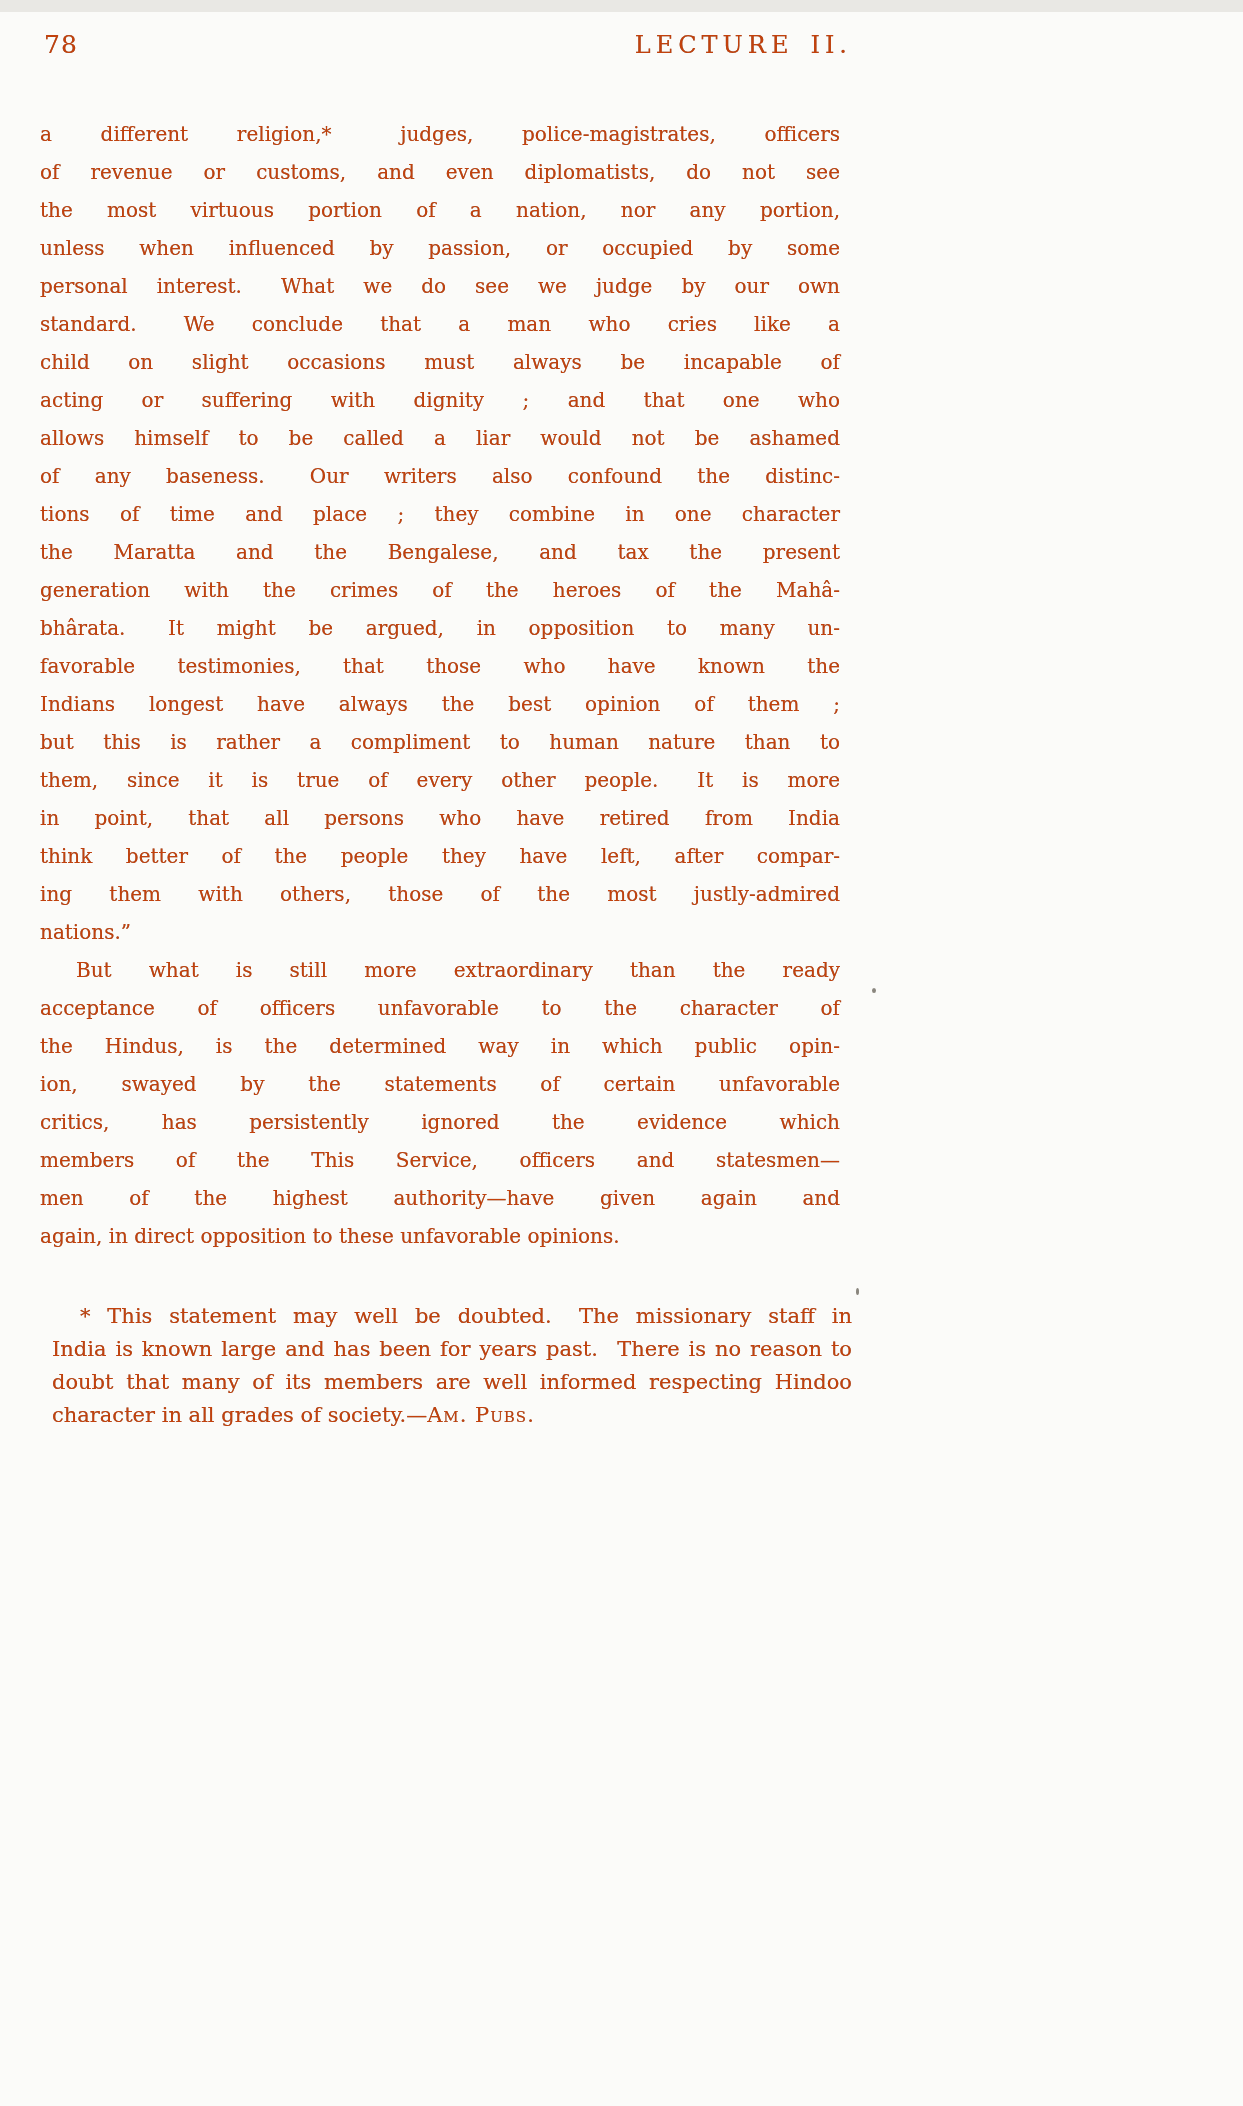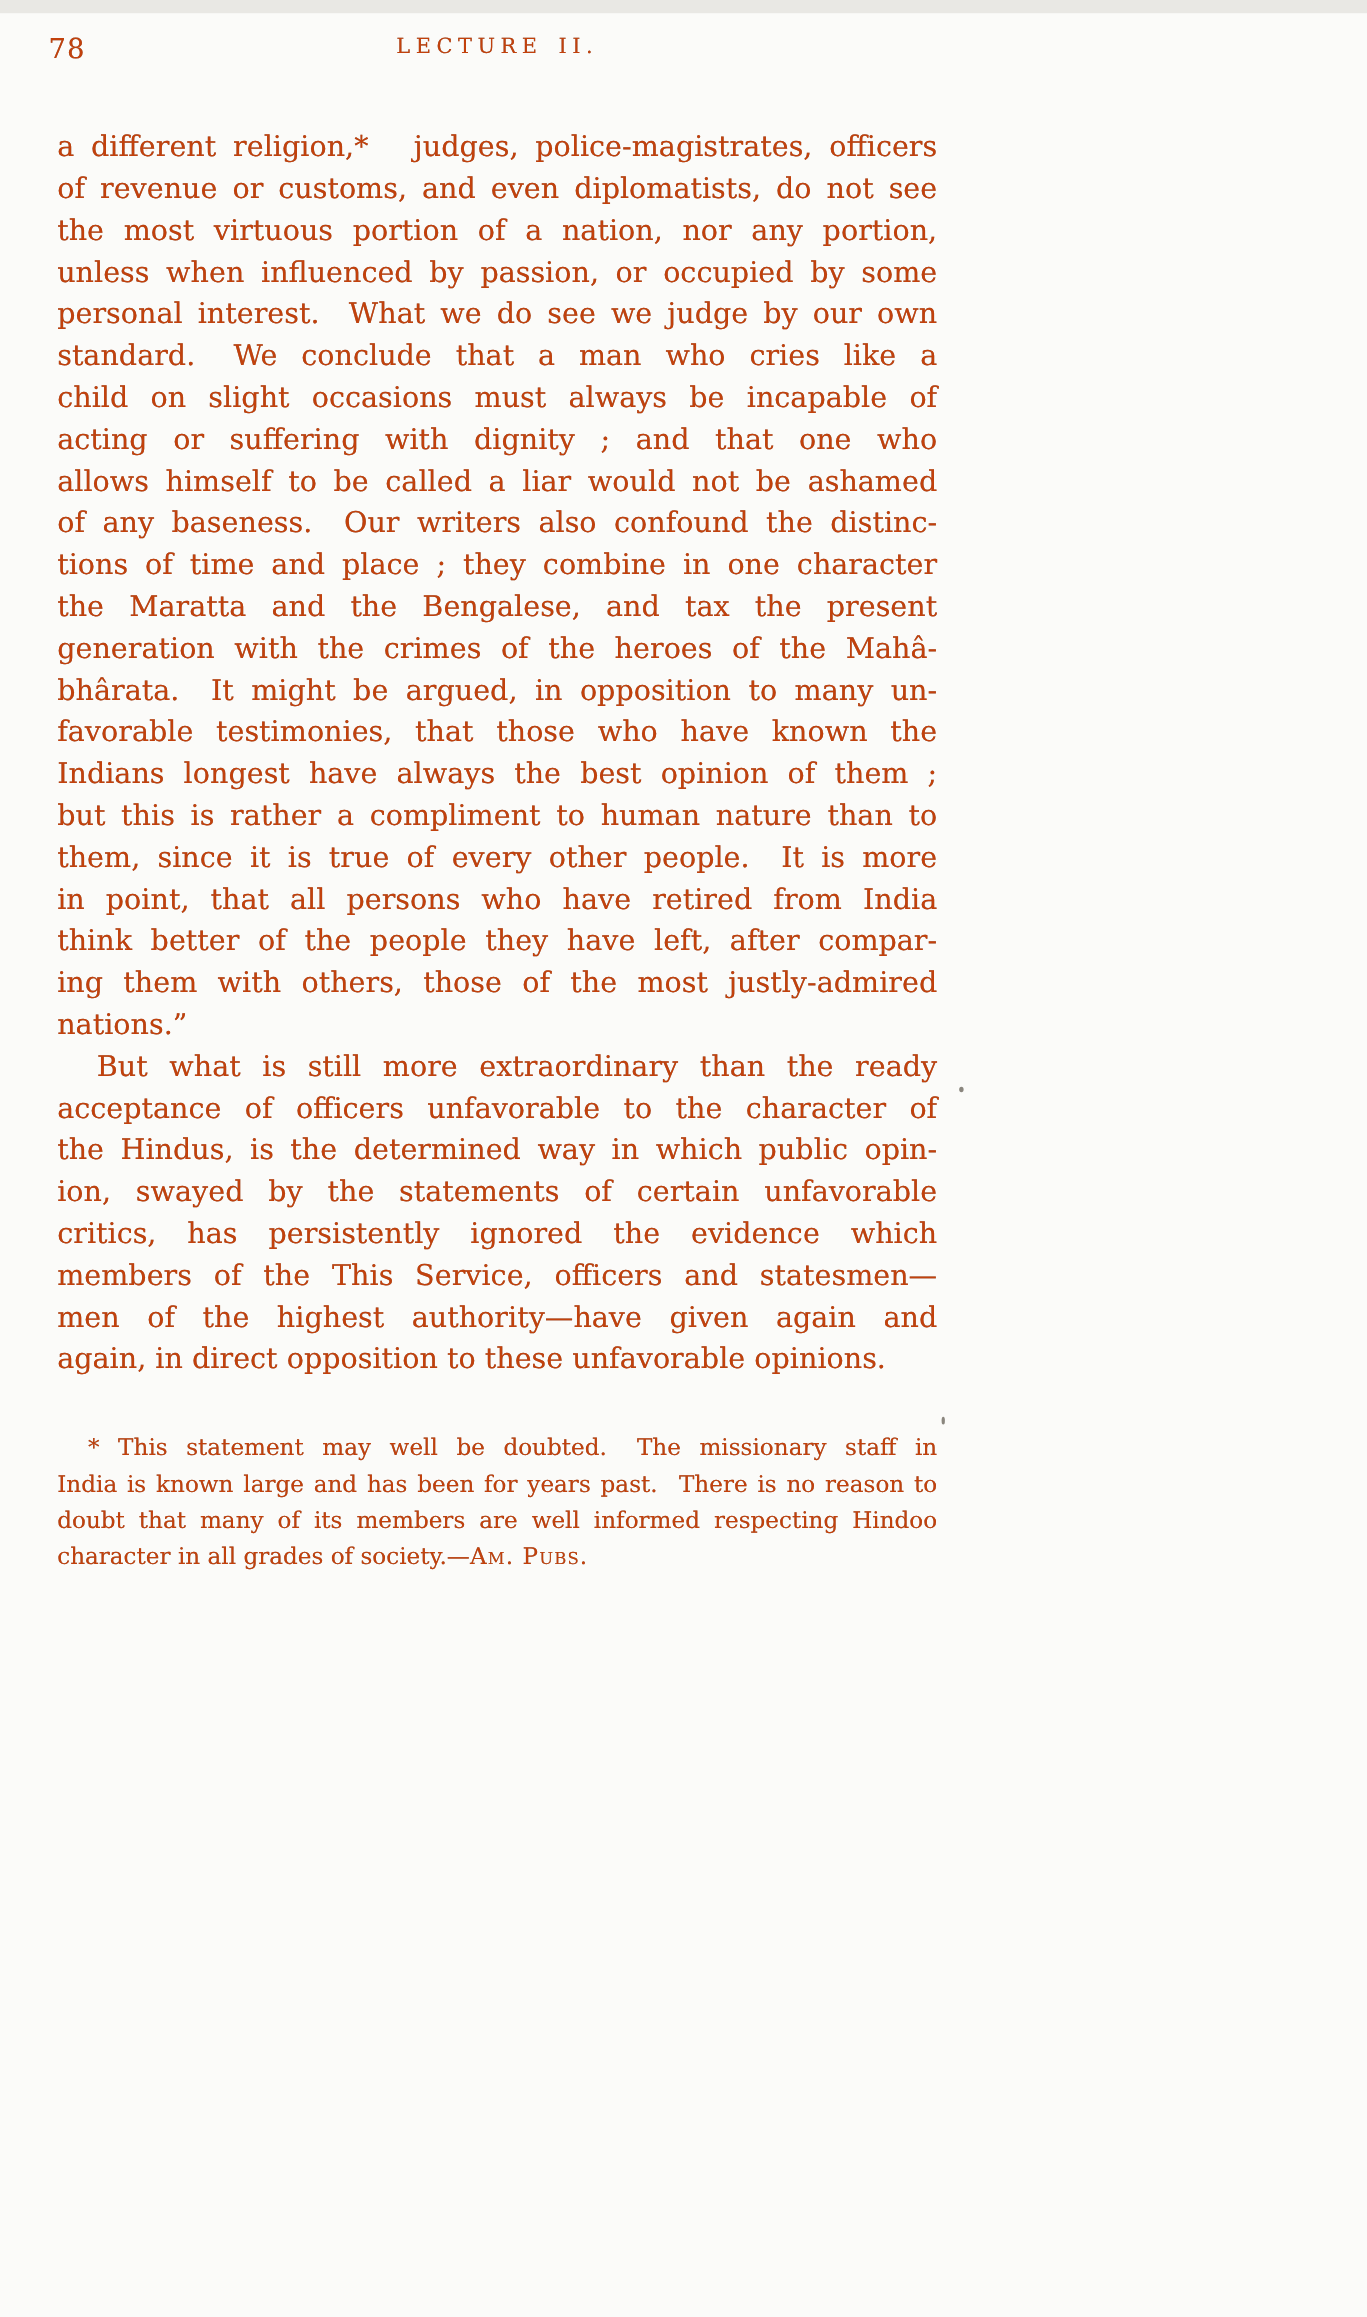--- a/index.html
+++ b/index.html
@@ -19,27 +19,27 @@
     position: absolute;
     top: 16px; left: 52px;
     width: 800px; height: 36px;
   }
   .page-number {
     position: absolute; left: -8px; top: 2px;
     font-size: 25px; letter-spacing: 1px;
   }
   .running-title {
     position: absolute; left: 0; right: 0; top: 3px;
-    text-align: center;
-    font-size: 19px; letter-spacing: 5px;
+    text-align: right;
+    font-size: 24px; letter-spacing: 5px;
   }
   .text-block {
     position: absolute;
-    top: 103px; left: 52px; width: 800px;
-    font-size: 26px; line-height: 38px;
+    top: 103px; left: 40px; width: 800px;
+    font-size: 20px; line-height: 38px;
   }
   .line {
     text-align: justify;
     text-align-last: justify;
   }
   .line.last { text-align-last: left; }
   .line.indent { text-indent: 36px; }
   .it { }
   .sc { font-variant: small-caps; letter-spacing: 1px; }
   .footnote {

